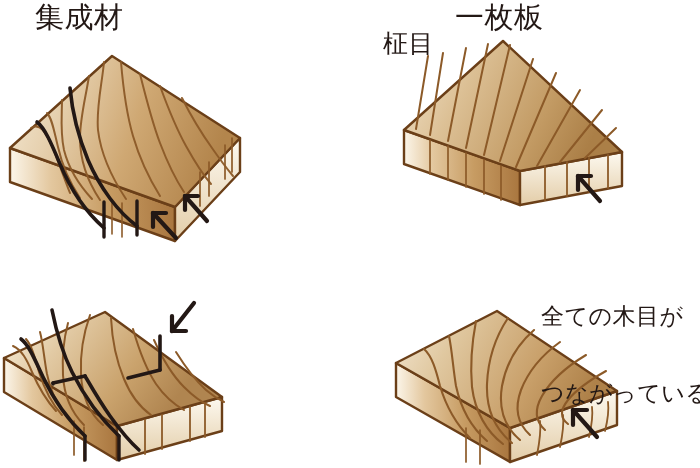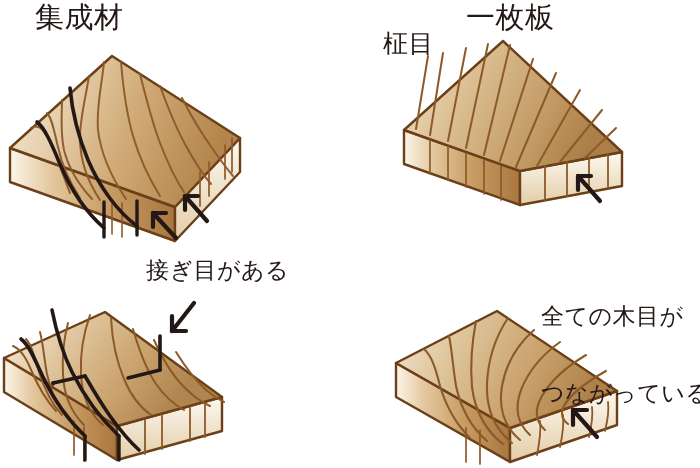--- a/index.html
+++ b/index.html
@@ -33,21 +33,21 @@
   }
   .grain-label {
     font-size: 25px;
   }
   .note {
     font-size: 23px;
   }
   #lbl-joint   { left: 146px; top: 258px; }
   #lbl-allgrain{ left: 541px; top: 252px; }
   #lbl-title-glulam { left: 35px;  top: 1px; }
-  #lbl-title-solid  { left: 466px; top: 1px; }
+  #lbl-title-solid  { left: 455px; top: 1px; }
   #lbl-masame { left: 383px; top: 30px; }
   #lbl-itame  { left: 383px; top: 262px; }
   svg { display:block; }
 </style>
 </head>
 <body>
 
 <div class="stage">
 
   <svg width="700" height="468" viewBox="0 0 700 468">
@@ -296,20 +296,19 @@
     </g>
   </svg>
 
   <div class="label title" id="lbl-title-glulam">集成材</div>
 
   <div class="label title" id="lbl-title-solid">一枚板</div>
 
   <div class="label grain-label" id="lbl-masame">柾目</div>
 
 
-  <div class="label note" id="lbl-joint">接ぎ目がある</div>
 
   <div class="label note" id="lbl-allgrain">
     <div>全ての木目が</div>
     <div>つながっている</div>
   </div>
 
 </div>
 
 </body></html>

